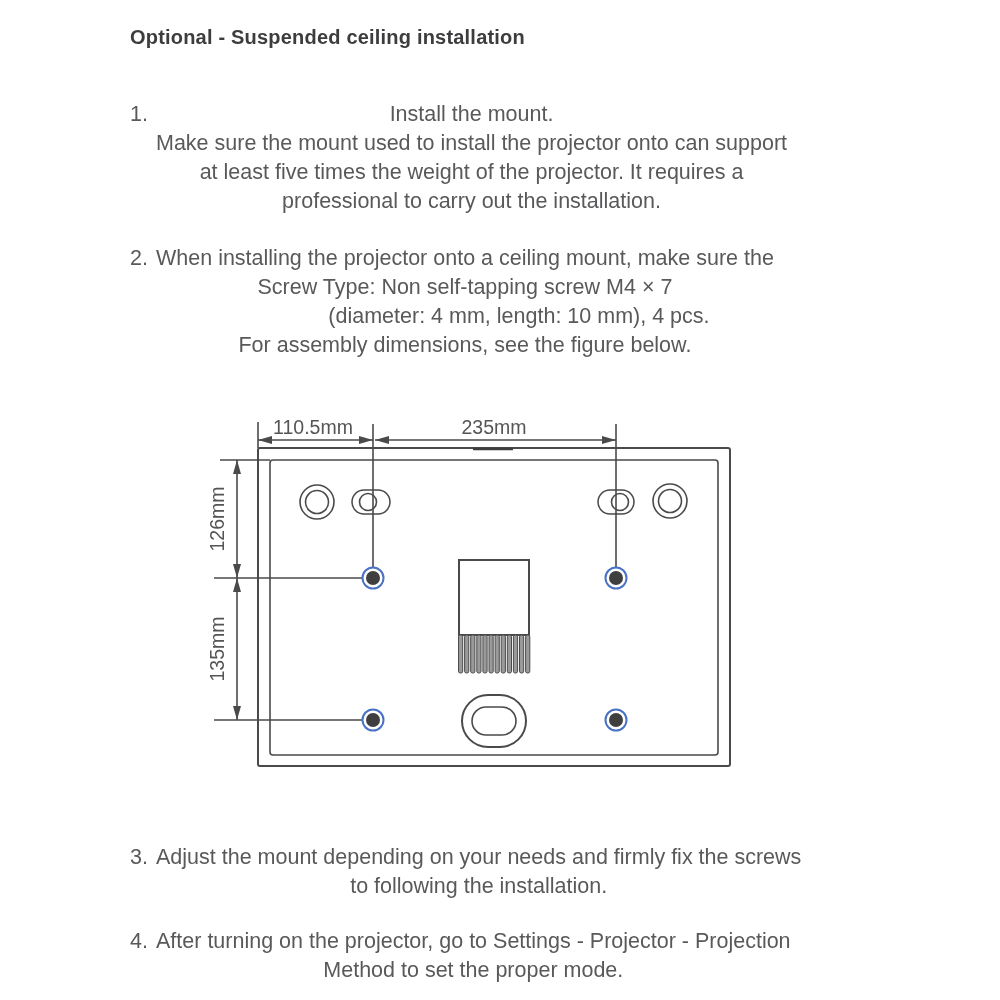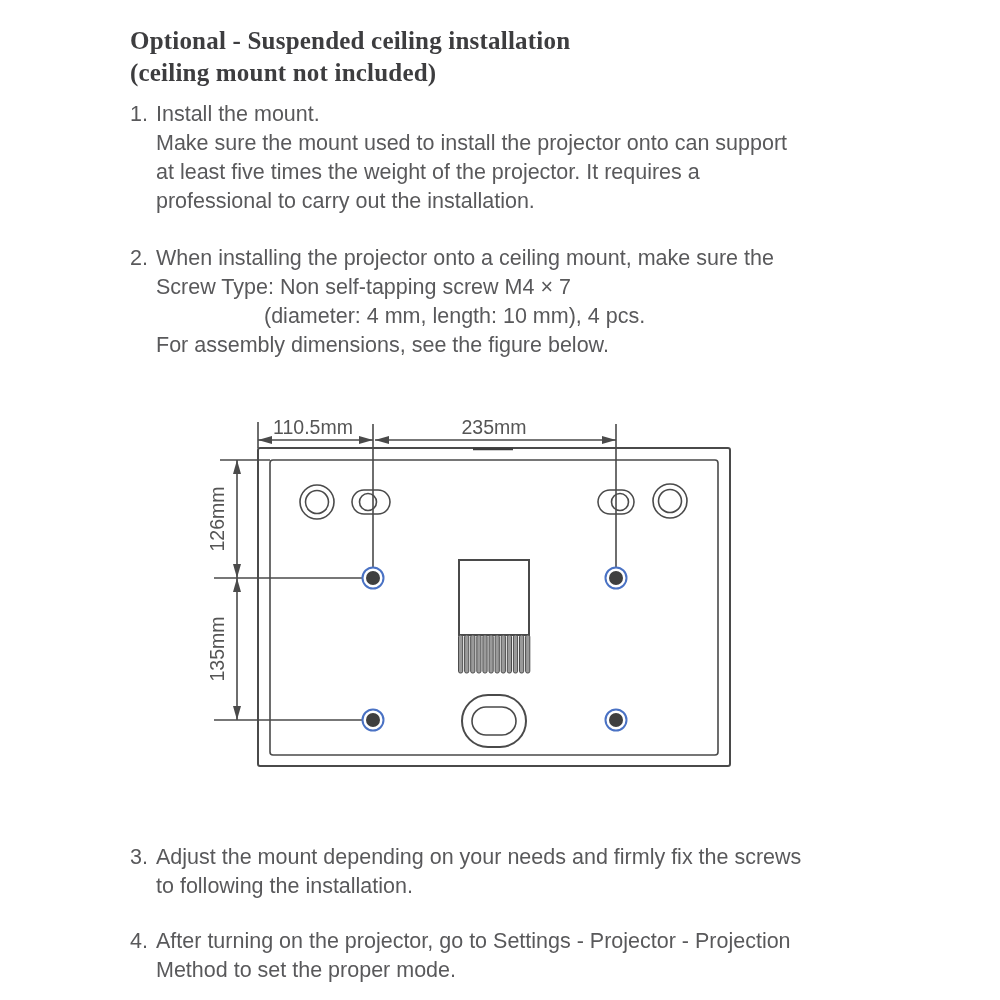--- a/index.html
+++ b/index.html
@@ -5,31 +5,31 @@
   html,body{margin:0;padding:0;background:#ffffff;}
   .page{
     position:relative;
     width:1000px;height:1000px;
     background:#ffffff;
     font-family:"Liberation Sans", sans-serif;
     overflow:hidden;
   }
   .title{
     position:absolute;left:130px;top:8px;
-    font-size:25px;font-weight:700;color:#3d3d3f;
-    line-height:32px;letter-spacing:0.2px;font-family:Liberation Serif, serif;
+    font-size:20px;font-weight:700;color:#3d3d3f;
+    line-height:32px;letter-spacing:0.2px;
   }
   .step{
     position:absolute;left:130px;
     display:flex;align-items:flex-start;
     color:#59595b;font-size:21.5px;line-height:29px;
   }
   .step .num{width:26px;flex:0 0 26px;}
   .step .lines{flex:1;}
-  .step .line{white-space:nowrap;}
+  .step .line{white-space:nowrap;text-align:center;}
   .step .line.indent{margin-left:108px;}
   #step-1{top:100px;}
   #step-2{top:244px;}
   #step-3{top:843px;}
   #step-4{top:927px;}
   .diagram{position:absolute;left:200px;top:412px;}
   .diagram svg{display:block;}
   .dline{stroke:var(--line,#4a4a4a);stroke-width:1.6;fill:none;}
   .dline.thick{stroke-width:2;}
   .dimtext{
@@ -38,21 +38,20 @@
     font-size:19.5px;
   }
 </style>
 </head>
 <body>
 
 <div class="page">
 
   <h1 class="title">
     <span>Optional - Suspended ceiling installation</span><br>
-    <span>(ceiling mount not included)</span>
   </h1>
 
   <div class="step" id="step-1">
     <span class="num">1.</span>
     <div class="lines">
       <div class="line">Install the mount.</div>
       <div class="line">Make sure the mount used to install the projector onto can support</div>
       <div class="line">at least five times the weight of the projector. It requires a</div>
       <div class="line">professional to carry out the installation.</div>
     </div>

